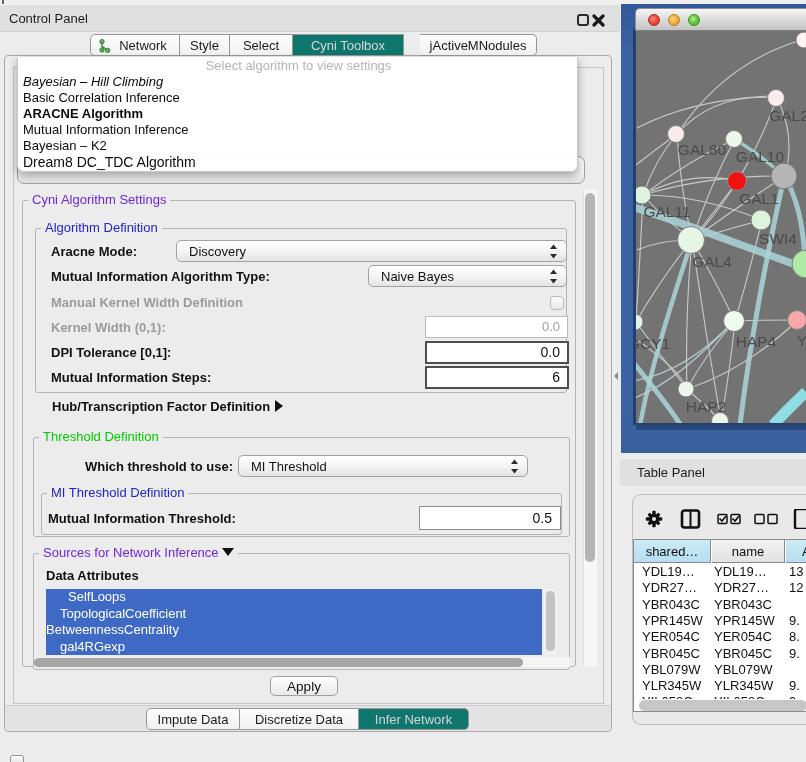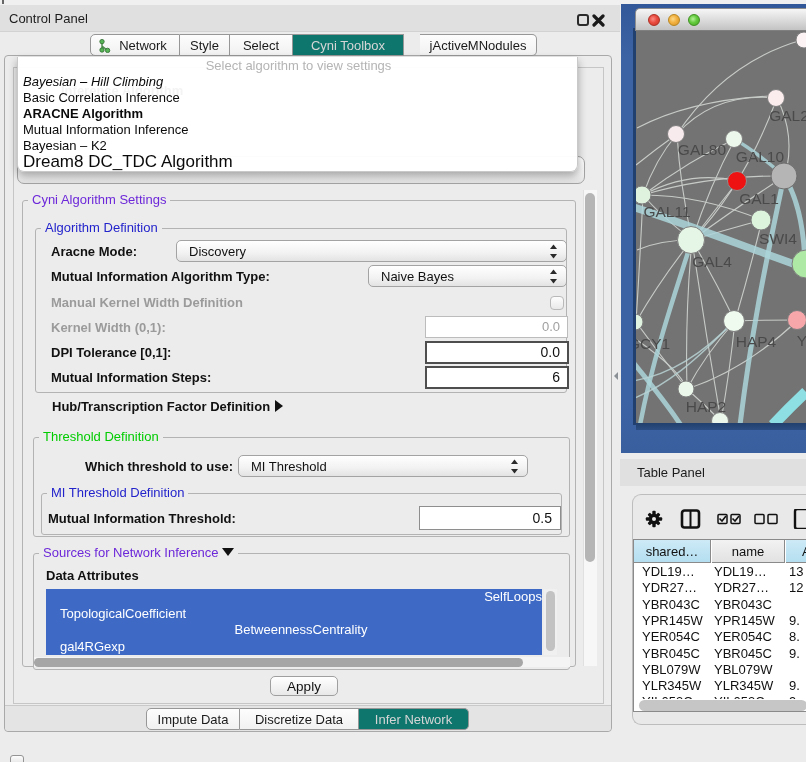--- a/index.html
+++ b/index.html
@@ -117,23 +117,23 @@
 
   <div class="abs b13" style="left:48px;top:511px;line-height:15px;">Mutual Information Threshold:</div>
   <div class="fld" style="left:419px;top:506px;width:142px;height:24px;border:1px solid #8e8e8e;line-height:22px;padding-right:8px;font-size:14px;">0.5</div>
 
   <div class="grp" style="left:33px;top:553px;width:537px;height:117px;"></div>
   <div class="grpT n13" style="left:39px;top:546px;">Sources for Network Inference <span style="display:inline-block;width:0;height:0;border-top:8px solid #111;border-left:6px solid transparent;border-right:6px solid transparent;vertical-align:1px;"></span></div>
 
   <div class="abs b13" style="left:46px;top:568px;line-height:15px;">Data Attributes</div>
 
   <div class="abs" style="left:46px;top:589px;width:496px;height:66px;background:#3e6ac6;color:#fff;font-size:13px;overflow:hidden;">
-    <div style="padding-left:14px;line-height:16.5px;text-align:right;">SelfLoops</div>
+    <div style="padding-left:22px;line-height:16.5px;">SelfLoops</div>
     <div style="padding-left:14px;line-height:16.5px;">TopologicalCoefficient</div>
-    <div style="padding-left:14px;line-height:16.5px;text-align:center;">BetweennessCentrality</div>
+    <div style="padding-left:0;line-height:16.5px;">BetweennessCentrality</div>
     <div style="padding-left:14px;line-height:16.5px;">gal4RGexp</div>
   </div>
   <div class="abs" style="left:544px;top:589px;width:13px;height:66px;background:#f0f0f0;"></div>
   <div class="abs" style="left:546px;top:591px;width:9px;height:60px;background:#c2c2c2;border-radius:4.5px;"></div>
   <div class="abs" style="left:34px;top:657px;width:536px;height:10px;background:#f4f4f4;"></div>
   <div class="abs" style="left:34px;top:657.5px;width:489px;height:9px;background:#a6a6a6;border-radius:4.5px;"></div>
 
   <div class="abs" style="left:5px;top:705px;width:606px;height:26px;background:#e4e4e4;border-top:1px solid #c9c9c9;border-radius:0 0 4px 4px;"></div>
 
   <div class="abs" style="left:270px;top:676px;width:68px;height:20px;border:1px solid #9f9f9f;border-radius:5px;background:linear-gradient(#ffffff,#e8e8e8);text-align:center;line-height:19px;font-size:13.5px;color:#111;">Apply</div>
@@ -327,16 +327,16 @@
   <div class="abs" style="left:614px;top:372px;width:0;height:0;border-right:4px solid #8a8f96;border-top:4px solid transparent;border-bottom:4px solid transparent;"></div>
 
   <div class="abs" style="left:17px;top:57px;width:561px;height:115px;background:rgba(255,255,255,0.97);border:1px solid #c9c9c9;border-top:none;border-radius:0 0 7px 7px;box-shadow:0 4px 9px rgba(0,0,0,0.32);">
     <div class="abs" style="left:43px;top:26px;font-size:13px;font-weight:bold;color:rgba(80,80,80,0.07);">Inference Algorithm</div>
     <div class="abs" style="left:0;top:1px;width:561px;text-align:center;font-size:13px;color:#b4b4b4;line-height:16px;">Select algorithm to view settings</div>
     <div class="abs" style="left:5px;top:17px;font-size:13px;color:#0a0a0a;line-height:16px;font-style:italic;">Bayesian – Hill Climbing</div>
     <div class="abs" style="left:5px;top:33px;font-size:13px;color:#0a0a0a;line-height:16px;">Basic Correlation Inference</div>
     <div class="abs" style="left:5px;top:49px;font-size:13px;font-weight:bold;color:#0a0a0a;line-height:16px;">ARACNE Algorithm</div>
     <div class="abs" style="left:5px;top:65px;font-size:13px;color:#0a0a0a;line-height:16px;">Mutual Information Inference</div>
     <div class="abs" style="left:5px;top:81px;font-size:13px;color:#0a0a0a;line-height:16px;">Bayesian – K2</div>
-    <div class="abs" style="left:5px;top:97px;font-size:17px;color:#0a0a0a;line-height:16px;">Dream8 DC_TDC Algorithm</div>
+    <div class="abs" style="left:5px;top:97px;font-size:14px;color:#0a0a0a;line-height:16px;">Dream8 DC_TDC Algorithm</div>
   </div>
 
 </div>
 
 </body></html>

